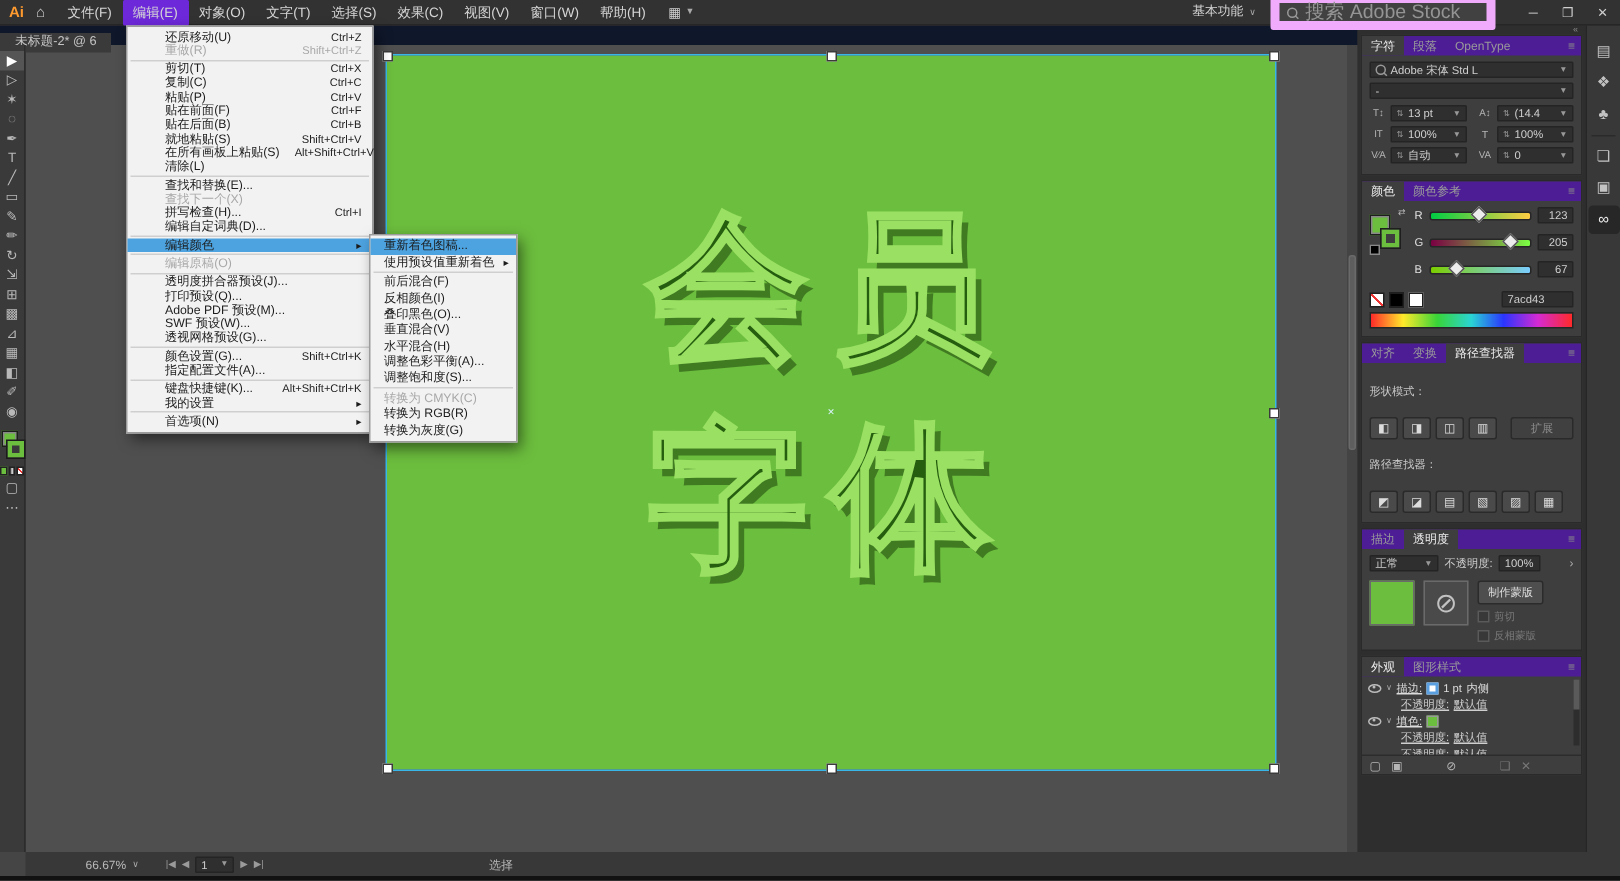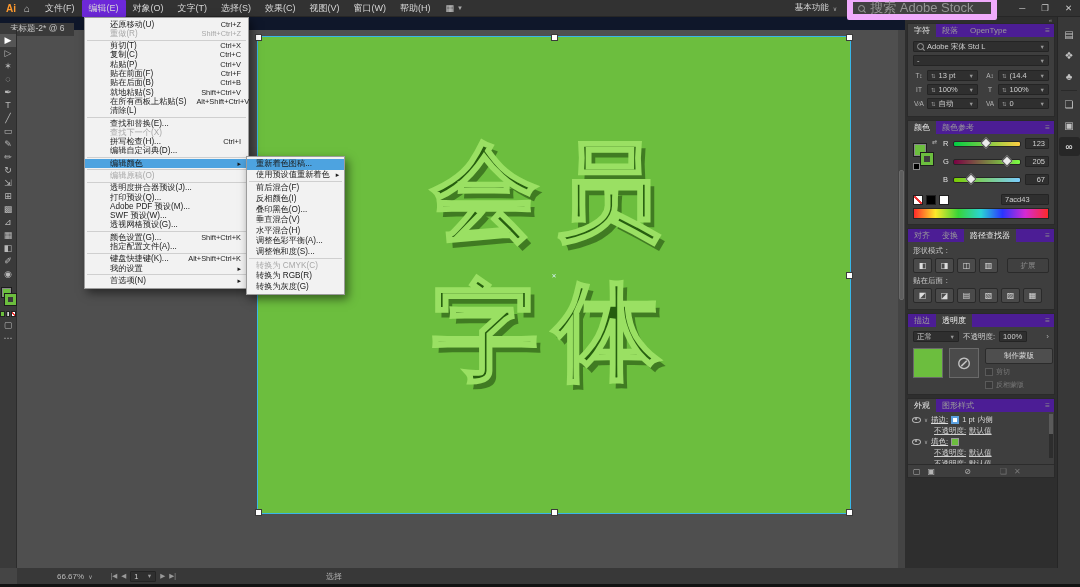--- a/index.html
+++ b/index.html
@@ -90,38 +90,38 @@
   .sval{width:24px;flex:none;justify-content:flex-end;}
   .chips{display:flex;align-items:center;gap:3px;padding:0 5px 3px 5px;text-align:right;}
   .cchip{width:8px;height:8px;border:1px solid #1f1f1f;}
   .cchip.none{background:linear-gradient(45deg,#fff 42%,#e33 42%,#e33 58%,#fff 58%);}
   .cchip.black{background:#000;}
   .cchip.white{background:#fff;}
   .hexbox{margin-left:auto;width:48px;}
   #spectrum{height:9px;margin:0 5px 5px 5px;border:1px solid #262626;
     background:linear-gradient(to right,#ff2a2a,#ffe92a 16%,#38d438 33%,#2ad4d4 50%,#2a35ff 66%,#d42ad4 83%,#ff2a2a 100%);}
   
-  .plabel{font-size:7.5px;color:#c8c8c8;margin:2px 0;}
+  .plabel{font-size:7.5px;color:#c8c8c8;margin:12px 0;}
   .btnrow{display:flex;gap:3px;margin-bottom:3px;align-items:center;}
   .pbtn{width:17px;height:13px;background:#4a4a4a;border:1px solid #2a2a2a;border-radius:2px;color:#ddd;
         font-size:8px;display:flex;align-items:center;justify-content:center;flex:none;}
   .expandbtn{margin-left:auto;min-width:32px;height:13px;background:#404040;border:1px solid #2a2a2a;border-radius:2px;
         color:#8a8a8a;font-size:7.5px;display:flex;align-items:center;justify-content:center;padding:0 4px;}
   
   .trow1{display:flex;align-items:center;gap:4px;}
   .blendbox{width:46px;}
   .oplabel{font-size:7.5px;color:#cfcfcf;white-space:nowrap;}
   .opbox{width:28px;}
   .tchev{color:#aaa;font-size:8px;margin-left:auto;}
   .trow2{display:flex;gap:6px;margin-top:6px;}
   .thumb{width:30px;height:30px;border:1px solid #6a6a6a;box-sizing:border-box;flex:none;}
   .thumb.art{background:#6cbe3e;}
   .thumb.nomask{background:#4a4a4a;display:flex;align-items:center;justify-content:center;color:#c2c2c2;font-size:18px;}
   .tcol{display:flex;flex-direction:column;gap:3px;}
-  .maskbtn{background:#4e4e4e;border:1px solid #2b2b2b;border-radius:2px;color:#ddd;font-size:7.5px;padding:2px 18px;white-space:nowrap;}
+  .maskbtn{background:#4e4e4e;border:1px solid #2b2b2b;border-radius:2px;color:#ddd;font-size:7.5px;padding:2px 6px;white-space:nowrap;}
   .ckrow{display:flex;align-items:center;gap:3px;font-size:7px;color:#787878;}
   .ckbox{width:6px;height:6px;border:1px solid #5a5a5a;background:#383838;flex:none;}
   
   #app-body{height:50px;overflow:hidden;padding:2px 8px 0 2px;position:relative;}
   .arow{display:flex;align-items:center;gap:3px;height:11px;font-size:7.5px;color:#dcdcdc;padding-left:2px;white-space:nowrap;}
   .arow.op{padding-left:24px;color:#cfcfcf;}
   .eye{width:7px;height:4px;border:1px solid #bbb;border-radius:50%;position:relative;flex:none;}
   .eye::after{content:'';position:absolute;left:2px;top:0.5px;width:2px;height:2px;background:#bbb;border-radius:50%;}
   .acaret{font-size:5.5px;color:#aaa;}
   .alink{text-decoration:underline;}
@@ -549,21 +549,21 @@
         </div>
       <div class="pbody" style="padding:2px 5px 3px 5px;">
         <div class="plabel">形状模式：</div>
         <div class="btnrow" id="shape-mode-row">
             <span class="pbtn">◧</span>
             <span class="pbtn">◨</span>
             <span class="pbtn">◫</span>
             <span class="pbtn">▥</span>
             <span class="expandbtn">扩展</span>
           </div>
-        <div class="plabel">贴在后面：</div>
+        <div class="plabel">路径查找器：</div>
         <div class="btnrow" id="pathfinder-row">
             <span class="pbtn">◩</span>
             <span class="pbtn">◪</span>
             <span class="pbtn">▤</span>
             <span class="pbtn">▧</span>
             <span class="pbtn">▨</span>
             <span class="pbtn">▦</span>
           </div>
       </div>
     </div>

